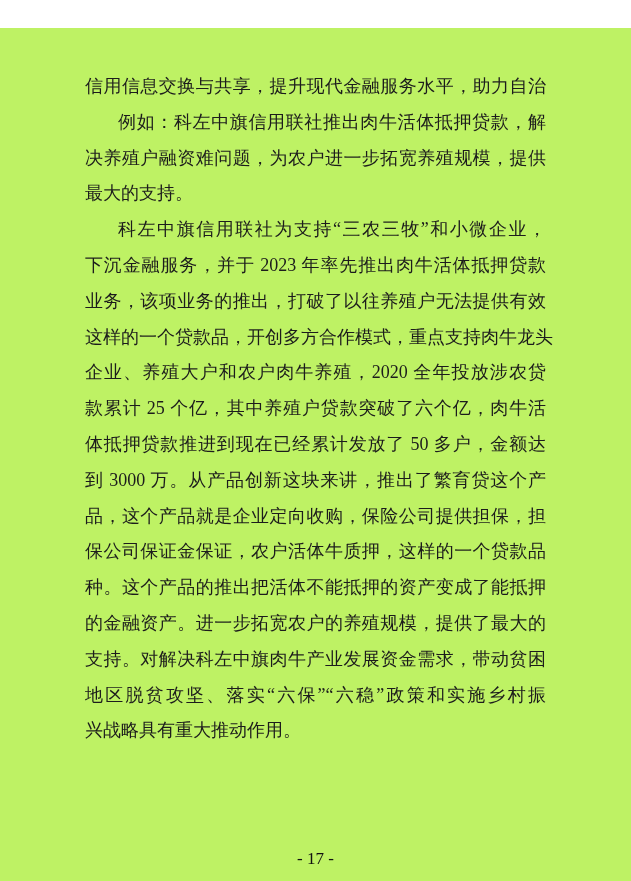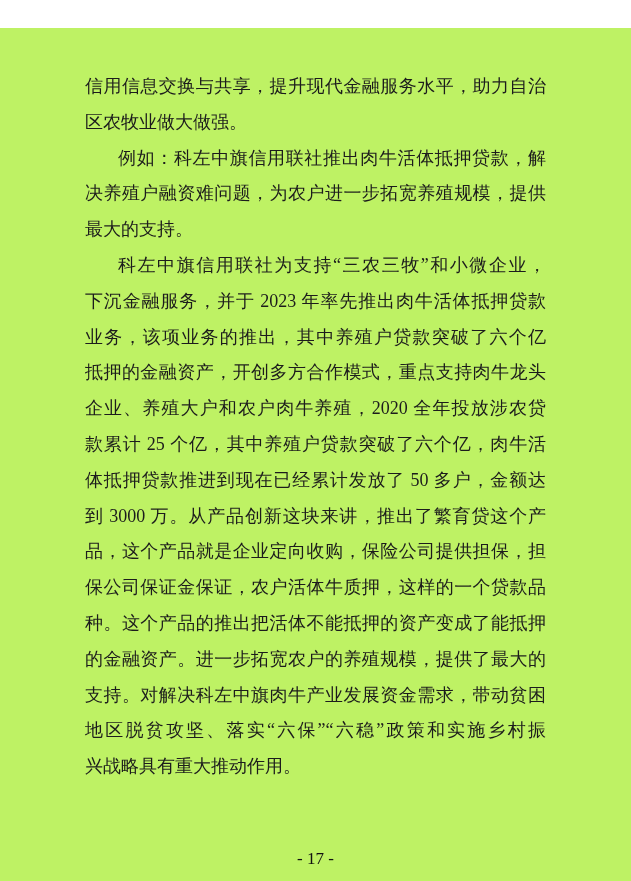--- a/index.html
+++ b/index.html
@@ -47,28 +47,27 @@
     font-size: 17px;
     color: #111111;
   }
 </style>
 </head>
 <body>
 
 <div class="page">
   <div class="body-text">
       <div class="line">信用信息交换与共享，提升现代金融服务水平，助力自治</div>
-      <div class="line para-end">区农牧业做大做强。</div>
       <div class="line indent">例如：科左中旗信用联社推出肉牛活体抵押贷款，解</div>
       <div class="line">决养殖户融资难问题，为农户进一步拓宽养殖规模，提供</div>
       <div class="line para-end">最大的支持。</div>
       <div class="line indent">科左中旗信用联社为支持“三农三牧”和小微企业，</div>
       <div class="line">下沉金融服务，并于 2023 年率先推出肉牛活体抵押贷款</div>
-      <div class="line">业务，该项业务的推出，其中养殖户贷款突破了六个亿</div>
-      <div class="line">抵押的金融资产，开创多方合作模式，重点支持肉牛龙头</div>
+      <div class="line">业务，该项业务的推出，打破了以往养殖户无法提供有效</div>
+      <div class="line">这样的一个贷款品，开创多方合作模式，重点支持肉牛龙头</div>
       <div class="line">企业、养殖大户和农户肉牛养殖，2020 全年投放涉农贷</div>
       <div class="line">款累计 25 个亿，其中养殖户贷款突破了六个亿，肉牛活</div>
       <div class="line">体抵押贷款推进到现在已经累计发放了 50 多户，金额达</div>
       <div class="line">到 3000 万。从产品创新这块来讲，推出了繁育贷这个产</div>
       <div class="line">品，这个产品就是企业定向收购，保险公司提供担保，担</div>
       <div class="line">保公司保证金保证，农户活体牛质押，这样的一个贷款品</div>
       <div class="line">种。这个产品的推出把活体不能抵押的资产变成了能抵押</div>
       <div class="line">的金融资产。进一步拓宽农户的养殖规模，提供了最大的</div>
       <div class="line">支持。对解决科左中旗肉牛产业发展资金需求，带动贫困</div>
       <div class="line">地区脱贫攻坚、落实“六保”“六稳”政策和实施乡村振</div>

